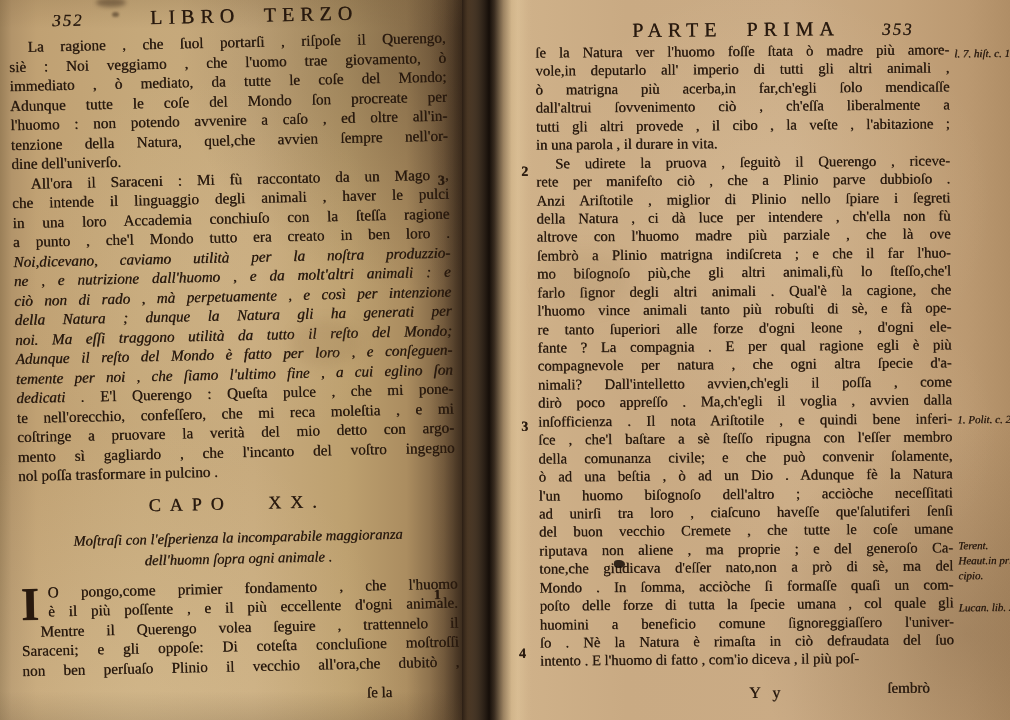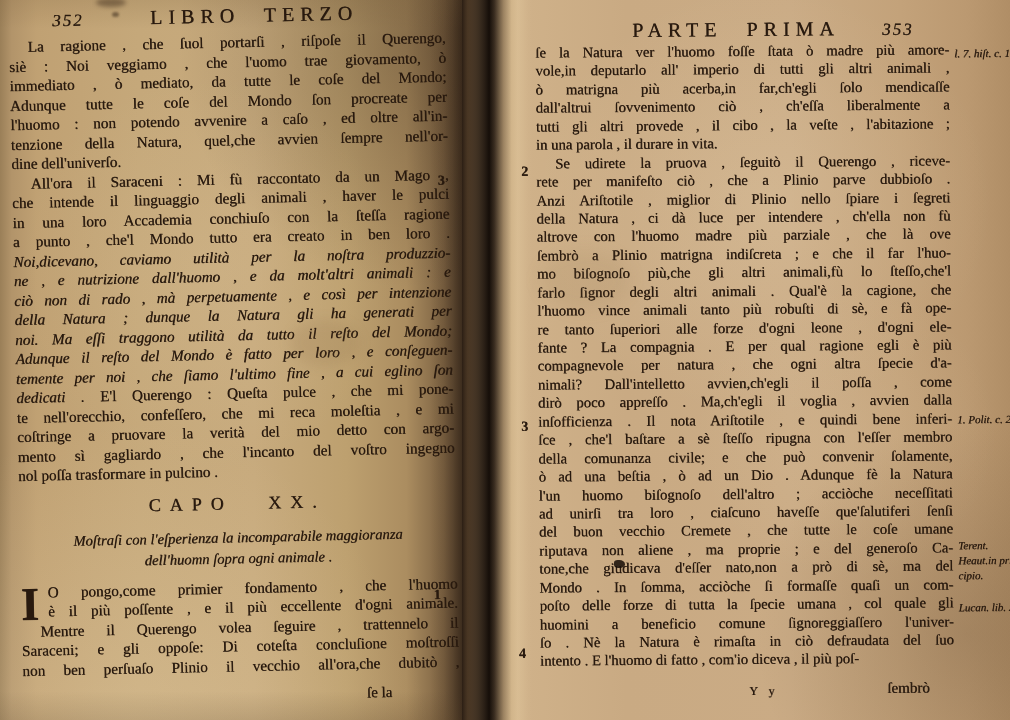--- a/index.html
+++ b/index.html
@@ -68,21 +68,21 @@
   .argument{margin-bottom:9px;}
 
   .dropcap-block{position:relative;}
   .dropcap-block .tl:nth-child(1),
   .dropcap-block .tl:nth-child(2){padding-left:27px;}
   .dropcap{position:absolute;left:0px;top:1px;font-size:47px;line-height:40px;font-weight:bold;}
 
   .mnum{position:absolute;font-size:14px;font-weight:bold;}
   .sidenote{position:absolute;font-size:11px;font-style:italic;line-height:15px;width:64px;white-space:nowrap;}
   .catchword{position:absolute;font-size:15px;}
-  .signature{position:absolute;font-size:12px;letter-spacing:4px;}
+  .signature{position:absolute;font-size:16px;letter-spacing:4px;}
 </style>
 </head>
 <body>
 
 <div class="page left-paper"></div>
 <div class="page right-paper"></div>
 <div class="gutter"></div>
 
 <div class="stain stain-a"></div>
 <div class="stain stain-b"></div>

